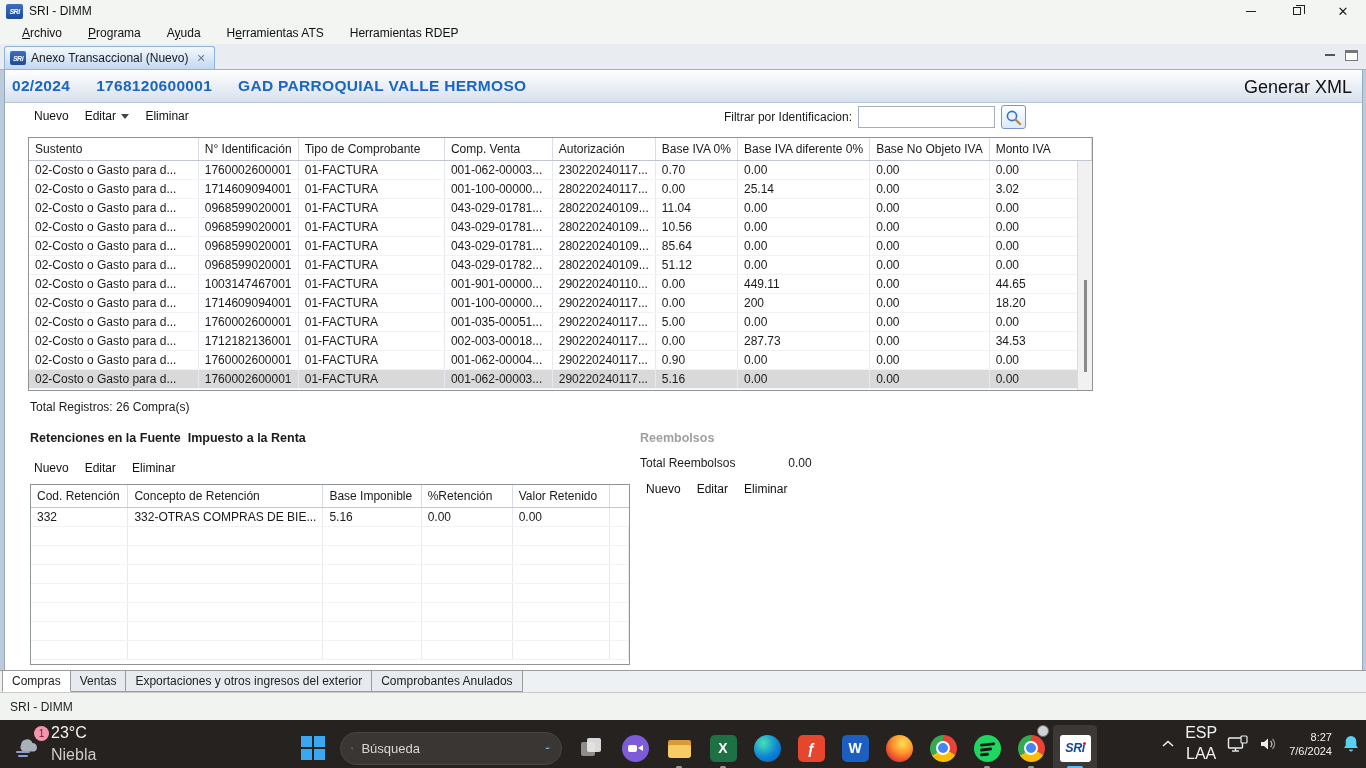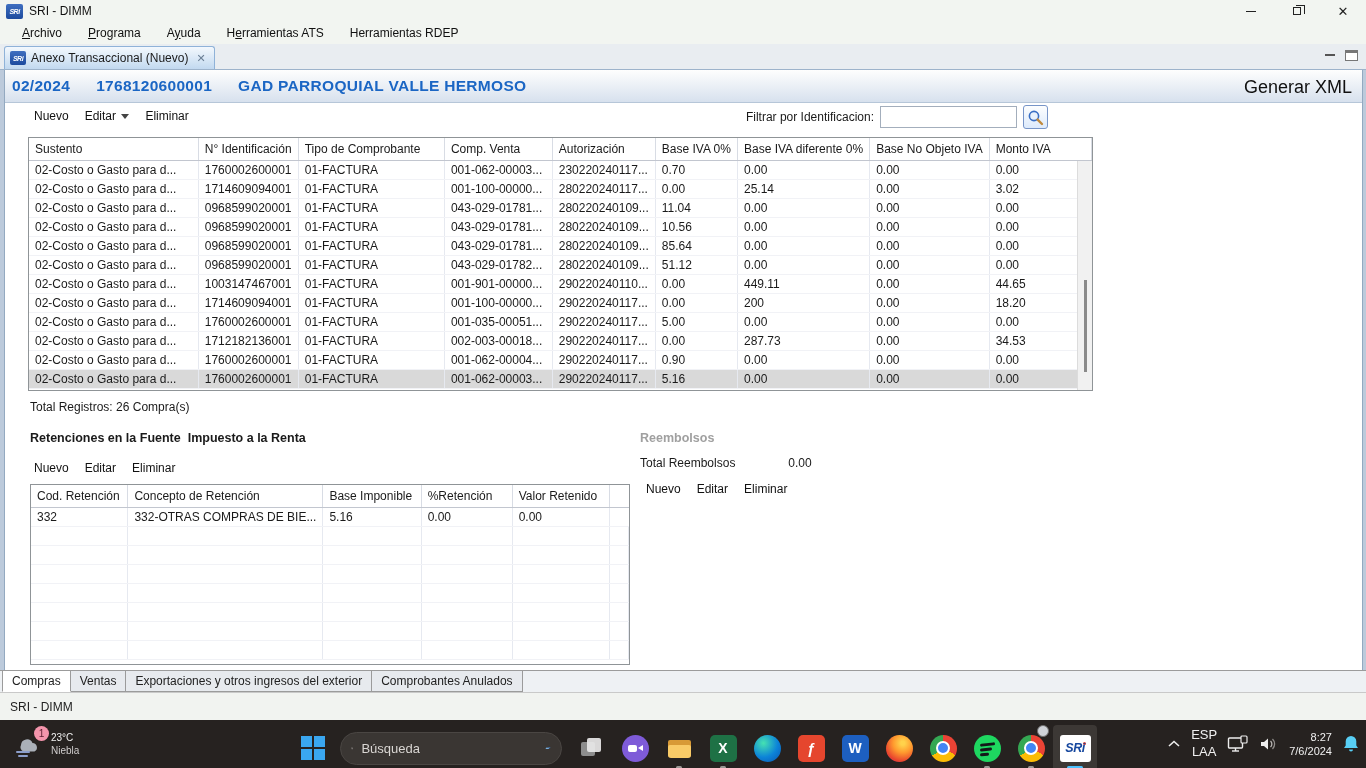--- a/index.html
+++ b/index.html
@@ -42,21 +42,21 @@
   
   .content { position:absolute; top:103px; left:0; right:0; height:567px; background:#fff; }
   .edge-strip-l { position:absolute; left:0; top:70px; width:5px; height:600px; background:#bccadb; border-right:1px solid #93a9c0; z-index:5; }
   .edge-strip-r { position:absolute; right:0; top:70px; width:4px; height:600px; background:#bccadb; border-left:1px solid #93a9c0; z-index:5; }
 
   .actions { display:flex; gap:16px; align-items:center; font-size:12px; }
   .action { color:#111; cursor:default; }
   .dd-arrow { display:inline-block; width:0; height:0; border-left:4px solid transparent; border-right:4px solid transparent; border-top:5px solid #444; margin-left:2px; vertical-align:middle; }
   .toolbar-main { position:absolute; left:34px; top:6px; }
 
-  .filtergroup { position:absolute; right:318px; top:2px; display:flex; align-items:center; gap:6px; }
+  .filtergroup { position:absolute; right:340px; top:2px; display:flex; align-items:center; gap:6px; }
   .filter-label { font-size:12px; }
   .filter-input { width:137px; height:22px; border:1px solid #a3aebc; background:#fff; font-size:12px; padding:0 4px; }
   .filter-btn { width:25px; height:24px; border:1px solid #7795c8; border-radius:3px; background:linear-gradient(#fdfefe,#dceafc); display:flex; align-items:center; justify-content:center; }
 
   
   table { border-collapse:collapse; table-layout:fixed; font-size:12px; background:#fff; }
   th { text-align:left; font-weight:normal; padding:3px 6px 3px 6px; border-right:1px solid #d8dce4; border-bottom:1px solid #c2c6cf; white-space:nowrap; overflow:hidden; height:22px;margin-left:19px; }
   td { padding:1px 6px; border-right:1px solid #e6e9f0; border-bottom:1px solid #f1f2f6; white-space:nowrap; overflow:hidden; height:19px; }
   tr.sel td { background:var(--sel); }
   th.sb, td.sb { border-right:none; }
@@ -85,21 +85,21 @@
   .bottom-tabs { position:absolute; left:0; right:0; top:670px; height:22px; background:#eef1f4; border-top:1px solid #9b9b9b; display:flex; padding-left:2px; }
   .btab { height:21px; padding:0 9px; display:flex; align-items:center; font-size:12px; border-right:1px solid #9b9b9b; border-bottom:1px solid #9b9b9b; background:#e7eaee; color:#222; }
   .btab.active { background:#fff; border-bottom:1px solid #fff; border-left:1px solid #9b9b9b; font-weight:normal; }
 
   
   .statusbar { position:absolute; left:0; right:0; top:692px; height:28px; background:#f1f3f0; border-top:1px solid #c9c9c9; display:flex; align-items:center; padding-left:10px; font-size:12px; color:#222; }
 
   
   .taskbar { position:absolute; left:0; right:0; top:720px; height:48px; background:#262220; color:#eee; }
   .weather { position:absolute; left:8px; top:4px; display:flex; align-items:center; gap:7px; height:40px; padding:0 6px; border-radius:4px; }
-  .weather-txt { font-size:10px; line-height:1.35; color:#f2f2f2; }
+  .weather-txt { font-size:16px; line-height:1.35; color:#f2f2f2; }
   .weather-txt .cond { color:#cfcccc; }
   .wbadge { position:absolute; left:26px; top:2px; width:15px; height:15px; background:#f495ac; border-radius:50%; color:#5c1f30; font-size:10px; display:flex; align-items:center; justify-content:center; }
 
   .tb-center { position:absolute; left:293px; top:0; height:56px; display:flex; align-items:center; gap:7px; }
   .start { width:40px; height:40px; display:flex; align-items:center; justify-content:center; border-radius:4px; }
   .start .grid { display:grid; grid-template-columns:11px 11px; grid-template-rows:11px 11px; gap:2px; }
   .start .grid i { background:#3aa7f0; }
 
   .searchpill { width:222px; height:33px; background:#3a3633; border:1px solid #4a4643; border-radius:17px; display:flex; align-items:center; padding:0 10px; gap:8px; }
   .searchpill input { flex:1; background:transparent; border:none; outline:none; color:#d9d6d3; font-size:13px; font-family:inherit; }
@@ -132,21 +132,21 @@
   .ic.spotify { background:#1ed760; border-radius:50%; }
   .ic.spotify i { position:absolute; left:6px; background:#14181a; border-radius:2px; height:2.5px; transform:rotate(-6deg); }
   .ic.spotify i:nth-child(1) { top:8px; width:15px; }
   .ic.spotify i:nth-child(2) { top:13px; width:12px; }
   .ic.spotify i:nth-child(3) { top:18px; width:9px; }
   .ic.sri-dimm { width:31px; height:27px; background:#fff; border-radius:3px; }
   .ic.sri-dimm .glyph { color:#16479e; font-style:italic; font-size:12.5px; letter-spacing:-0.5px; }
   .ic.sri-dimm::after { content:""; position:absolute; right:5px; top:7px; width:3px; height:3px; background:#e03c31; border-radius:50%; }
 
   .tray { position:absolute; right:6px; top:0; height:48px; display:flex; align-items:center; gap:10px; }
-  .tray-lang { text-align:center; font-size:13px; line-height:1.3; color:#f0f0f0; }
+  .tray-lang { text-align:center; font-size:16px; line-height:1.3; color:#f0f0f0; }
   .tray-clock { text-align:right; font-size:11px; line-height:1.3; color:#f0f0f0; }
   .tray-ico { display:flex; align-items:center; justify-content:center; }
 </style>
 </head>
 <body>
 
 <div class="screen">
 
   <div class="titlebar">
     <span class="sri-mini">SRi</span>

